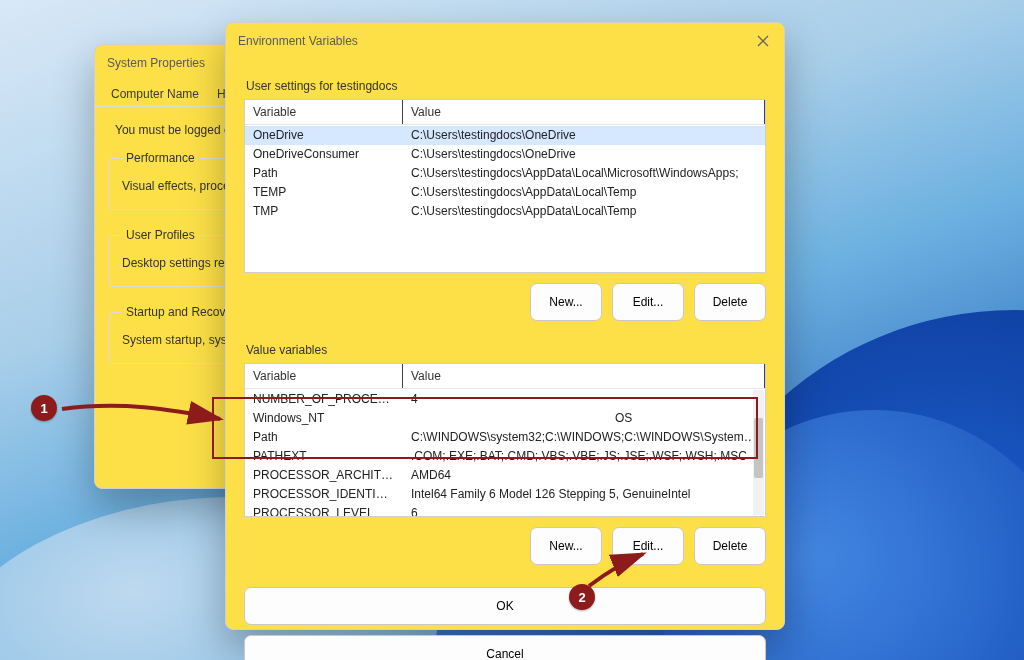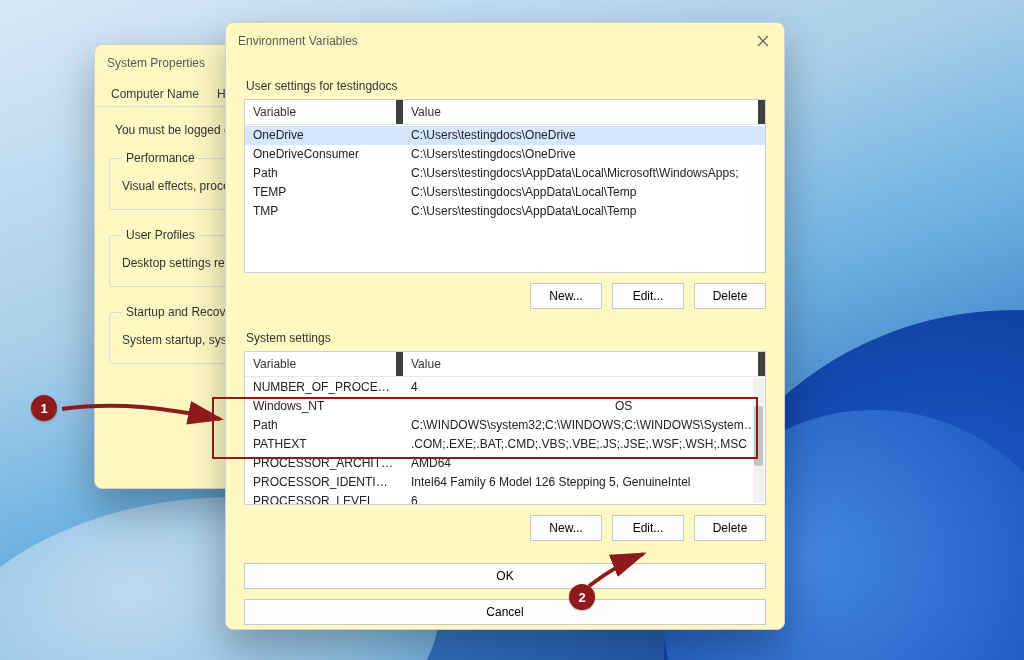--- a/index.html
+++ b/index.html
@@ -4,21 +4,21 @@
 <style>
   *{box-sizing:border-box;margin:0;padding:0;font-family:"Segoe UI",Tahoma,sans-serif;}
   body{width:1024px;height:660px;overflow:hidden;background:linear-gradient(160deg,#d8e8f7 0%,#a8cee9 35%,#6bb0e0 55%,#3a7bc8 75%,#0d3b8e 100%);position:relative;}
 
   
   .bloom{position:absolute;border-radius:50%;}
   .bloom.b1{width:700px;height:700px;right:-340px;bottom:-350px;background:radial-gradient(circle at 40% 40%,#1f63d6 0%,#0d3b99 60%,#082666 100%);}
   .bloom.b2{width:420px;height:420px;right:-60px;bottom:-170px;background:radial-gradient(circle at 35% 35%,#4a8fe6 0%,#1d58c0 70%);opacity:.85;}
   .bloom.b3{width:500px;height:280px;left:-60px;bottom:-120px;background:radial-gradient(ellipse at 40% 30%,#bed9ef 0%,#8fc2e6 60%,#5a9ed5 100%);transform:rotate(-8deg);}
 
-  .window{position:absolute;background:#fef9c3;border:1px solid #d0d0d0;border-radius:8px;box-shadow:0 18px 40px rgba(0,0,0,.28);}
+  .window{position:absolute;background:#fde047;border:1px solid #d0d0d0;border-radius:8px;box-shadow:0 18px 40px rgba(0,0,0,.28);}
   .titlebar{display:flex;align-items:center;justify-content:space-between;height:36px;padding:0 12px;font-size:12px;color:#5a5a5a;}
   .close-x{width:18px;height:18px;display:flex;align-items:center;justify-content:center;color:#6a6a6a;cursor:pointer;}
 
   
   #sysprops{left:94px;top:44px;width:430px;height:445px;}
   #sysprops .tabs{display:flex;gap:2px;padding:0 8px;font-size:12px;color:#3a3a3a;border-bottom:1px solid #ddd;}
   #sysprops .tabs span{padding:6px 8px 5px;}
   #sysprops .body{padding:10px 14px;font-size:12px;color:#333;}
   #sysprops .body .hint{margin:6px 0 14px 6px;}
   #sysprops fieldset{border:1px solid #dcdcdc;border-radius:3px;padding:10px 12px 16px;margin-bottom:18px;width:135px;min-width:135px;} 
@@ -26,32 +26,32 @@
   #sysprops legend{font-size:12px;padding:0 4px;}
   #sysprops .fdesc{font-size:12px;color:#333;margin-top:4px;}
 
   
   #envvars{left:225px;top:22px;width:560px;height:608px;}
   #envvars .content{padding:6px 18px 14px;}
   .section-label{font-size:12px;color:#333;margin:14px 0 6px 2px;}
   .listbox{border:1px solid #cfcfcf;background:#fff;height:174px;overflow:hidden;position:relative;}
   .listbox.sys{height:154px;}
   .listhead{display:flex;background:#fff;border-bottom:1px solid #e6e6e6;}
-  .listhead .col{font-size:12px;color:#333;padding:5px 8px;border-right:7px solid #404040;}
+  .listhead .col{font-size:12px;color:#333;padding:5px 8px;border-right:1px solid #404040;}
   .col.var{width:158px;flex:0 0 158px;}
   .col.val{flex:1;}
   .rows{position:absolute;top:26px;left:0;right:0;bottom:0;overflow:hidden;}
   .row{display:flex;font-size:12px;color:#222;}
   .row .cell{padding:2px 8px 3px;white-space:nowrap;overflow:hidden;text-overflow:ellipsis;}
   .row .cell.var{width:158px;flex:0 0 158px;}
   .row .cell.val{flex:1;}
   .row.sel{background:#d6e8ff;}
 
   .btnrow{display:flex;justify-content:flex-end;gap:10px;margin-top:10px;}
-  button.win{min-width:72px;height:26px;padding:0 14px;font-size:12px;background:#fdfdfd;border:1px solid #c8c8c8;border-radius:0;cursor:pointer;}
+  button.win{min-width:72px;height:38px;padding:0 14px;font-size:12px;background:#fdfdfd;border:1px solid #c8c8c8;border-radius:7px;cursor:pointer;}
 
   .dlg-buttons{display:flex;justify-content:flex-end;gap:10px;margin-top:22px;flex-direction:column;}
 
   
   .callout-badge{position:absolute;width:26px;height:26px;border-radius:50%;background:#8e1b1b;color:#fff;font-size:13px;font-weight:600;display:flex;align-items:center;justify-content:center;box-shadow:0 1px 2px rgba(0,0,0,.3);}
   .arrow-svg{position:absolute;overflow:visible;pointer-events:none;}
   .red-box{position:absolute;border:2px solid #8e1b1b;pointer-events:none;}
 
   
   .fake-scroll{position:absolute;right:1px;top:26px;bottom:1px;width:11px;background:#f1f1f1;}
@@ -127,21 +127,21 @@
             <div class="cell val">C:\Users\testingdocs\AppData\Local\Temp</div>
           </div>
         </div>
     </div>
     <div class="btnrow">
       <button class="win">New...</button>
       <button class="win">Edit...</button>
       <button class="win">Delete</button>
     </div>
 
-    <div class="section-label" style="margin-top:22px">System settings</div>
+    <div class="section-label" style="margin-top:22px">Value variables</div>
     <div class="listbox sys" id="sys-list">
       <div class="listhead">
         <div class="col var">Variable</div>
         <div class="col val">Value</div>
       </div>
       <div class="rows" id="sys-rows">
           <div class="row">
             <div class="cell var">NUMBER_OF_PROCESSORS</div>
             <div class="cell val">4</div>
           </div>

